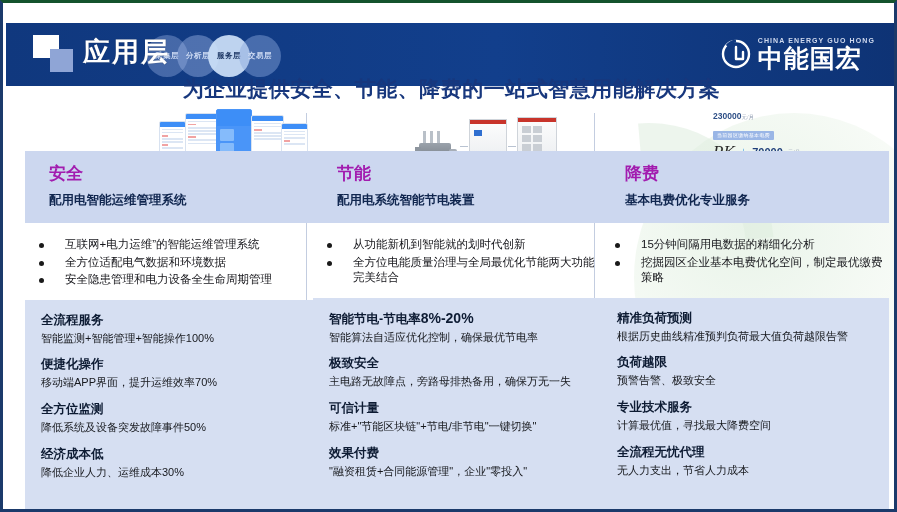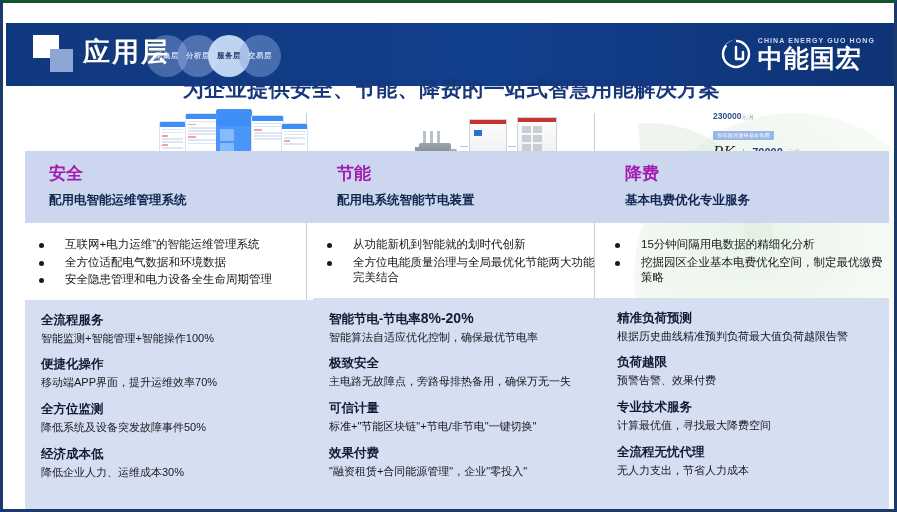--- a/index.html
+++ b/index.html
@@ -438,21 +438,21 @@
           </div>
       </div>
 
       <div class="panel">
         <div class="feat">
           <div class="feat-h">精准负荷预测</div>
           <div class="feat-b">根据历史曲线精准预判负荷最大值负荷越限告警</div>
         </div>
         <div class="feat">
           <div class="feat-h">负荷越限</div>
-          <div class="feat-b">预警告警、效果付费</div>
+          <div class="feat-b">预警告警、极致安全</div>
         </div>
         <div class="feat">
           <div class="feat-h">专业技术服务</div>
           <div class="feat-b">计算最优值，寻找最大降费空间</div>
         </div>
         <div class="feat">
           <div class="feat-h">全流程无忧代理</div>
           <div class="feat-b">无人力支出，节省人力成本</div>
         </div>
       </div>

